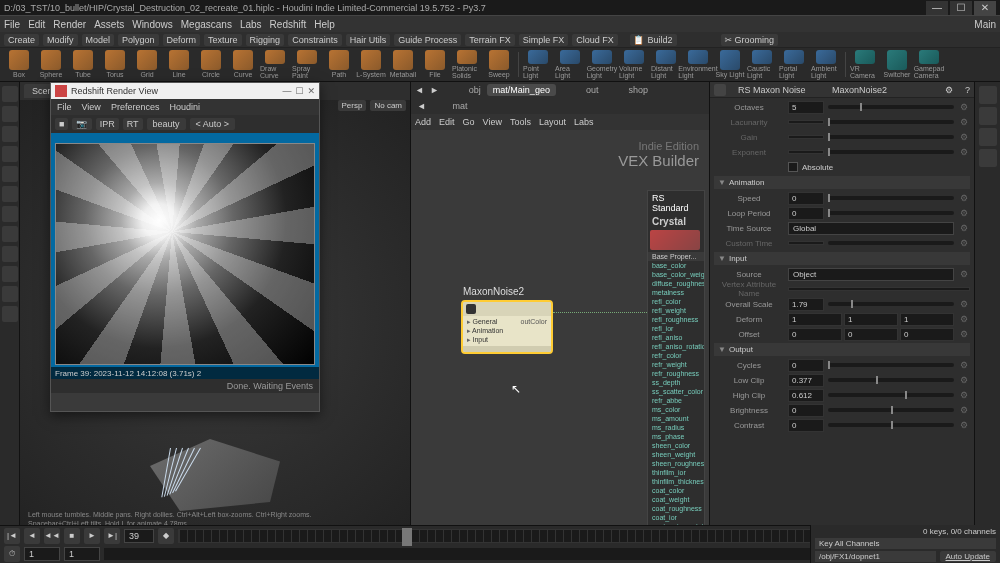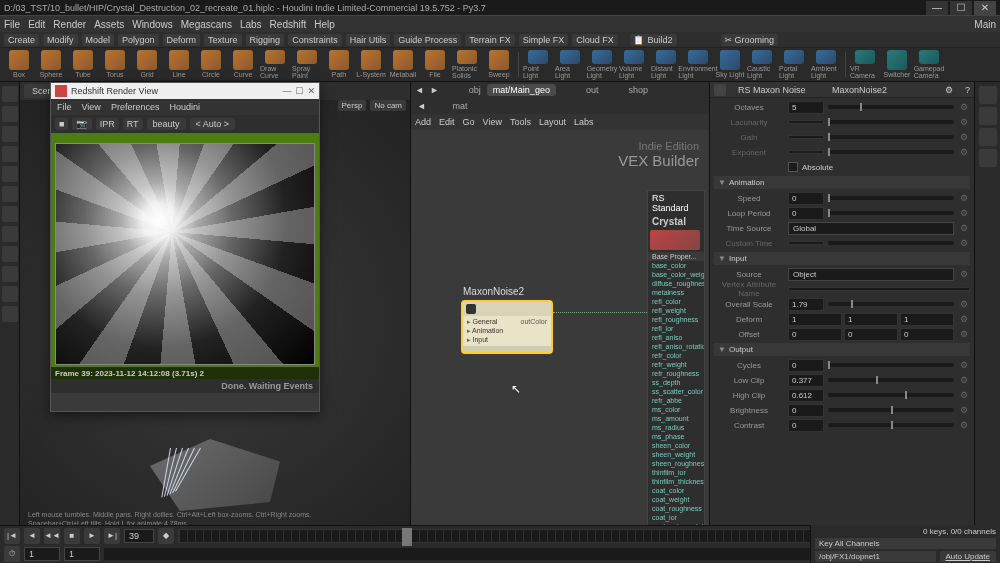--- a/index.html
+++ b/index.html
@@ -28,21 +28,21 @@
 .view-tabs { height: 18px; background: #2e2e2e; display: flex; align-items: center; font-size: 9px; padding: 0 4px; }
 .view-tab { padding: 2px 8px; background: #3a3a3a; border-radius: 2px 2px 0 0; }
 .render-window { position: absolute; top: 0px; left: 30px; width: 270px; height: 330px; background: #3a3a3a; border: 1px solid #555; z-index: 10; box-shadow: 0 4px 12px rgba(0,0,0,0.5); }
 .render-title { height: 16px; background: #f0f0f0; display: flex; align-items: center; padding: 0 4px; font-size: 9px; color: #333; }
 .render-title-icon { width: 12px; height: 12px; background: #c44; margin-right: 4px; }
 .render-title-controls { margin-left: auto; display: flex; gap: 4px; color: #666; }
 .render-menu { height: 16px; background: #333; display: flex; align-items: center; padding: 0 6px; gap: 10px; font-size: 9px; }
 .render-toolbar { height: 18px; background: #2e2e2e; display: flex; align-items: center; padding: 0 4px; gap: 4px; font-size: 9px; }
 .render-toolbar .rtb { padding: 1px 4px; background: #3a3a3a; border-radius: 2px; }
 .render-toolbar .dropdown { padding: 1px 6px; background: #3a3a3a; border-radius: 2px; }
-.render-canvas { flex: 1; background: #4d7c0f; position: relative; height: 260px; font-weight: bold; }
+.render-canvas { flex: 1; background: #0369a1; position: relative; height: 260px; }
 .crystal-img { position: absolute; inset: 10px 4px 28px 4px; background: radial-gradient(circle at 40% 35%, #fff 0%, #eee 8%, #aaa 18%, #666 35%, #222 60%, #000 100%); }
 .crystal-img::before { content:''; position:absolute; inset:0; background: repeating-conic-gradient(from 20deg at 45% 40%, rgba(255,255,255,0.6) 0deg 15deg, rgba(0,0,0,0.4) 15deg 30deg); mix-blend-mode: screen; opacity:0.5; }
 .crystal-img::after { content:''; position:absolute; inset:0; border: 1px solid #888; }
 .render-status { position: absolute; bottom: 14px; left: 0; right: 0; height: 12px; background: rgba(0,0,0,0.6); color: #ccc; font-size: 8px; padding: 0 4px; display: flex; align-items: center; }
 .render-status-bottom { position: absolute; bottom: 0; left: 0; right: 0; height: 14px; background: #2e2e2e; color: #999; font-size: 9px; padding: 0 6px; text-align: right; line-height: 14px; }
 .viewport-3d { position: absolute; top: 18px; left: 0; right: 0; bottom: 0; background: radial-gradient(circle at 50% 50%, #3a3a3a, #222); }
 .viewport-header { position: absolute; top: 0; right: 4px; display: flex; gap: 4px; font-size: 8px; }
 .viewport-header .vh-btn { padding: 1px 4px; background: #3a3a3a; border-radius: 2px; }
 .viewport-geo { position: absolute; top: 330px; left: 90px; width: 200px; height: 90px; }
 .geo-shape { position: absolute; width: 100%; height: 100%; background: linear-gradient(135deg, #888, #444); clip-path: polygon(20% 40%, 50% 10%, 85% 35%, 80% 80%, 35% 90%); opacity: 0.8; }

